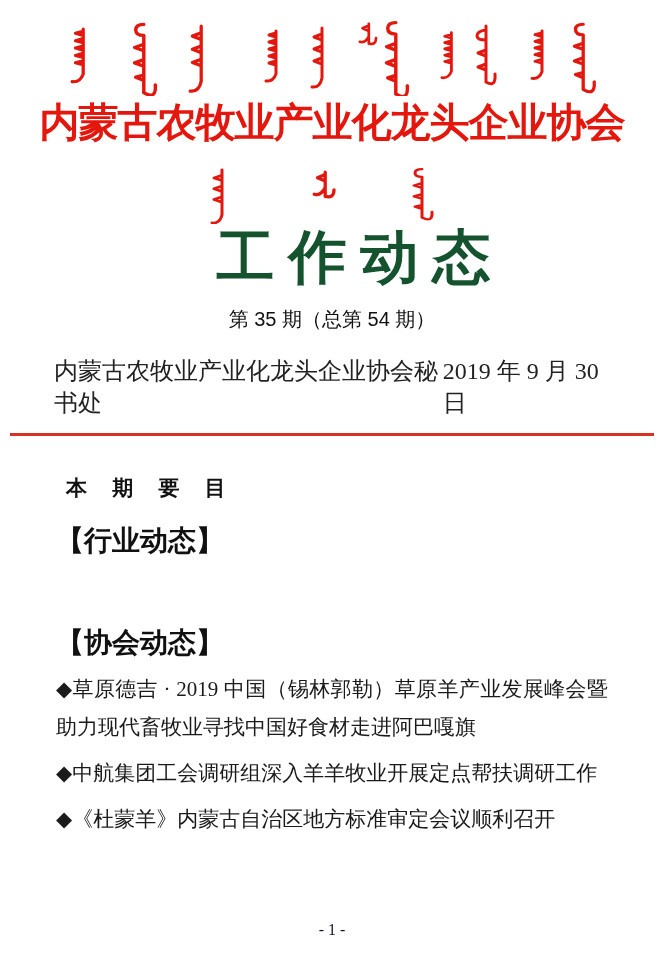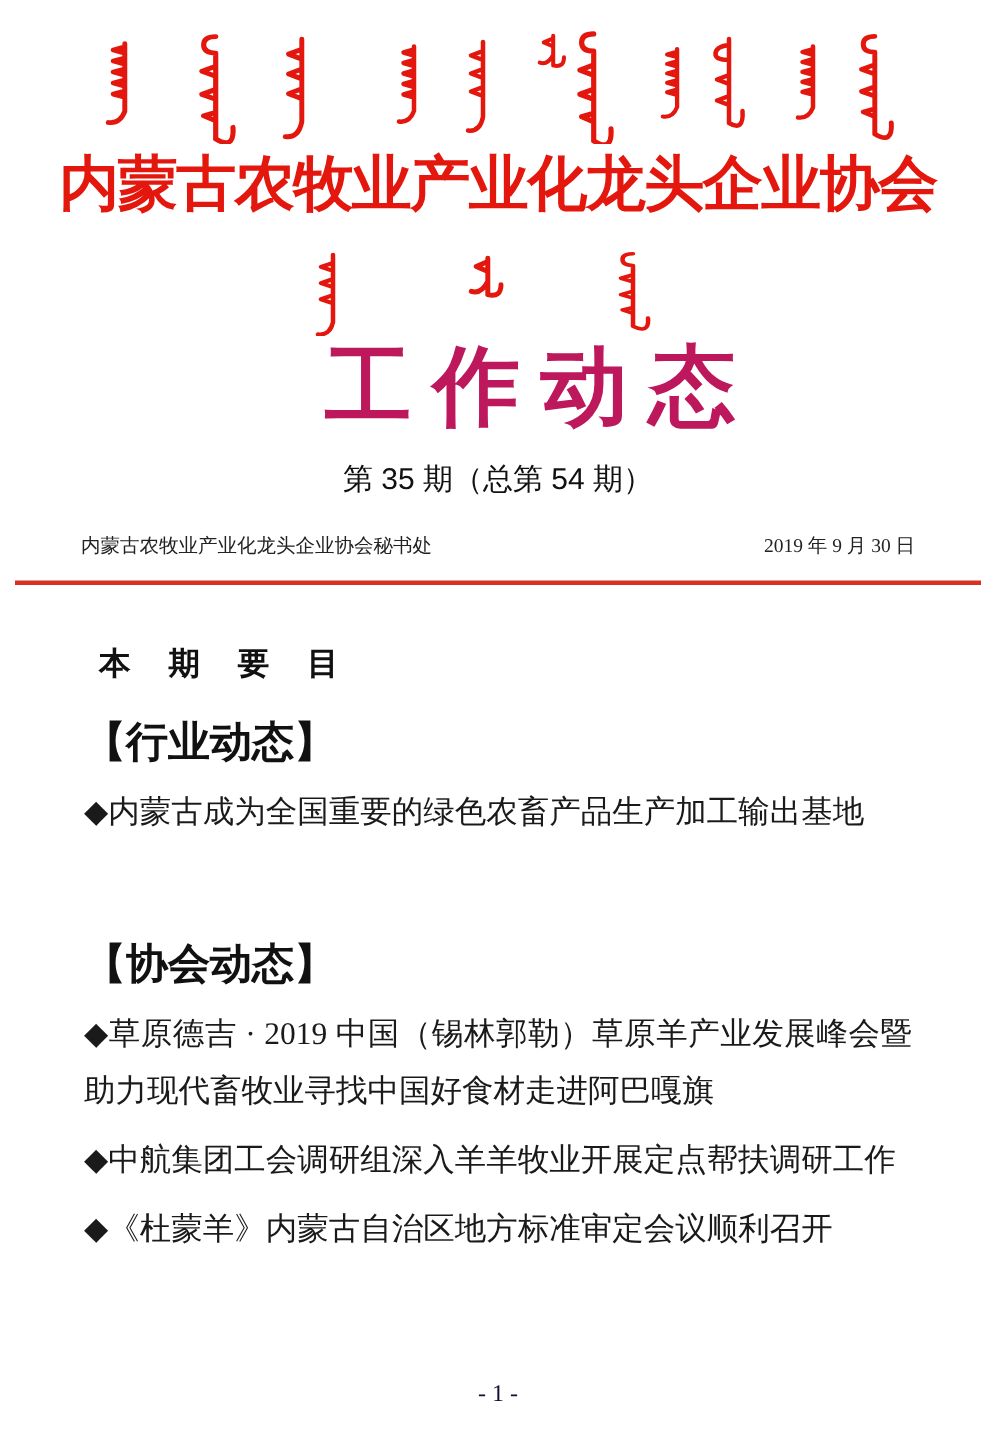--- a/index.html
+++ b/index.html
@@ -36,37 +36,37 @@
   }
   .bulletin-title {
     margin-top: 2px;
     text-align: center;
     font-family: "Liberation Serif", "DejaVu Serif", serif;
     font-weight: bold;
     font-size: 58px;
     line-height: 64px;
     letter-spacing: 14px;
     text-indent: 14px;
-    color: #be185d;
+    color: #14532d;
     padding-left: 43px;
   }
   .issue-line {
     margin-top: 16px;
     text-align: center;
     font-family: "Liberation Sans", "DejaVu Sans", sans-serif;
     font-weight: normal;
     font-size: 20px;
     color: #111111;
   }
   .meta-row {
     margin: 22px 54px 0 54px;
     display: flex;
     justify-content: space-between;
     align-items: center;
-    font-size: 13px;
+    font-size: 24px;
     color: #222222;
   }
   .red-rule {
     margin: 14px 10px 0 10px;
     border: none;
     border-top: 3px solid #d93025;
     height: 0;
   }
   .toc {
     margin: 38px 56px 0 56px;
@@ -157,21 +157,20 @@
     <span>内蒙古农牧业产业化龙头企业协会秘书处</span>
     <span>2019 年 9 月 30 日</span>
   </div>
 
   <hr class="red-rule">
 
   <div class="toc">
     <div class="toc-heading">本 期 要 目</div>
 
     <div class="section-title">【行业动态】</div>
-    <div class="toc-item">◆内蒙古成为全国重要的绿色农畜产品生产加工输出基地</div>
 
     <div class="section-title section-gap">【协会动态】</div>
     <div class="toc-item">◆草原德吉 · 2019 中国（锡林郭勒）草原羊产业发展峰会暨助力现代畜牧业寻找中国好食材走进阿巴嘎旗</div>
     <div class="toc-item">◆中航集团工会调研组深入羊羊牧业开展定点帮扶调研工作</div>
     <div class="toc-item">◆《杜蒙羊》内蒙古自治区地方标准审定会议顺利召开</div>
   </div>
 
   <div class="footer">- 1 -</div>
 
 </div>

